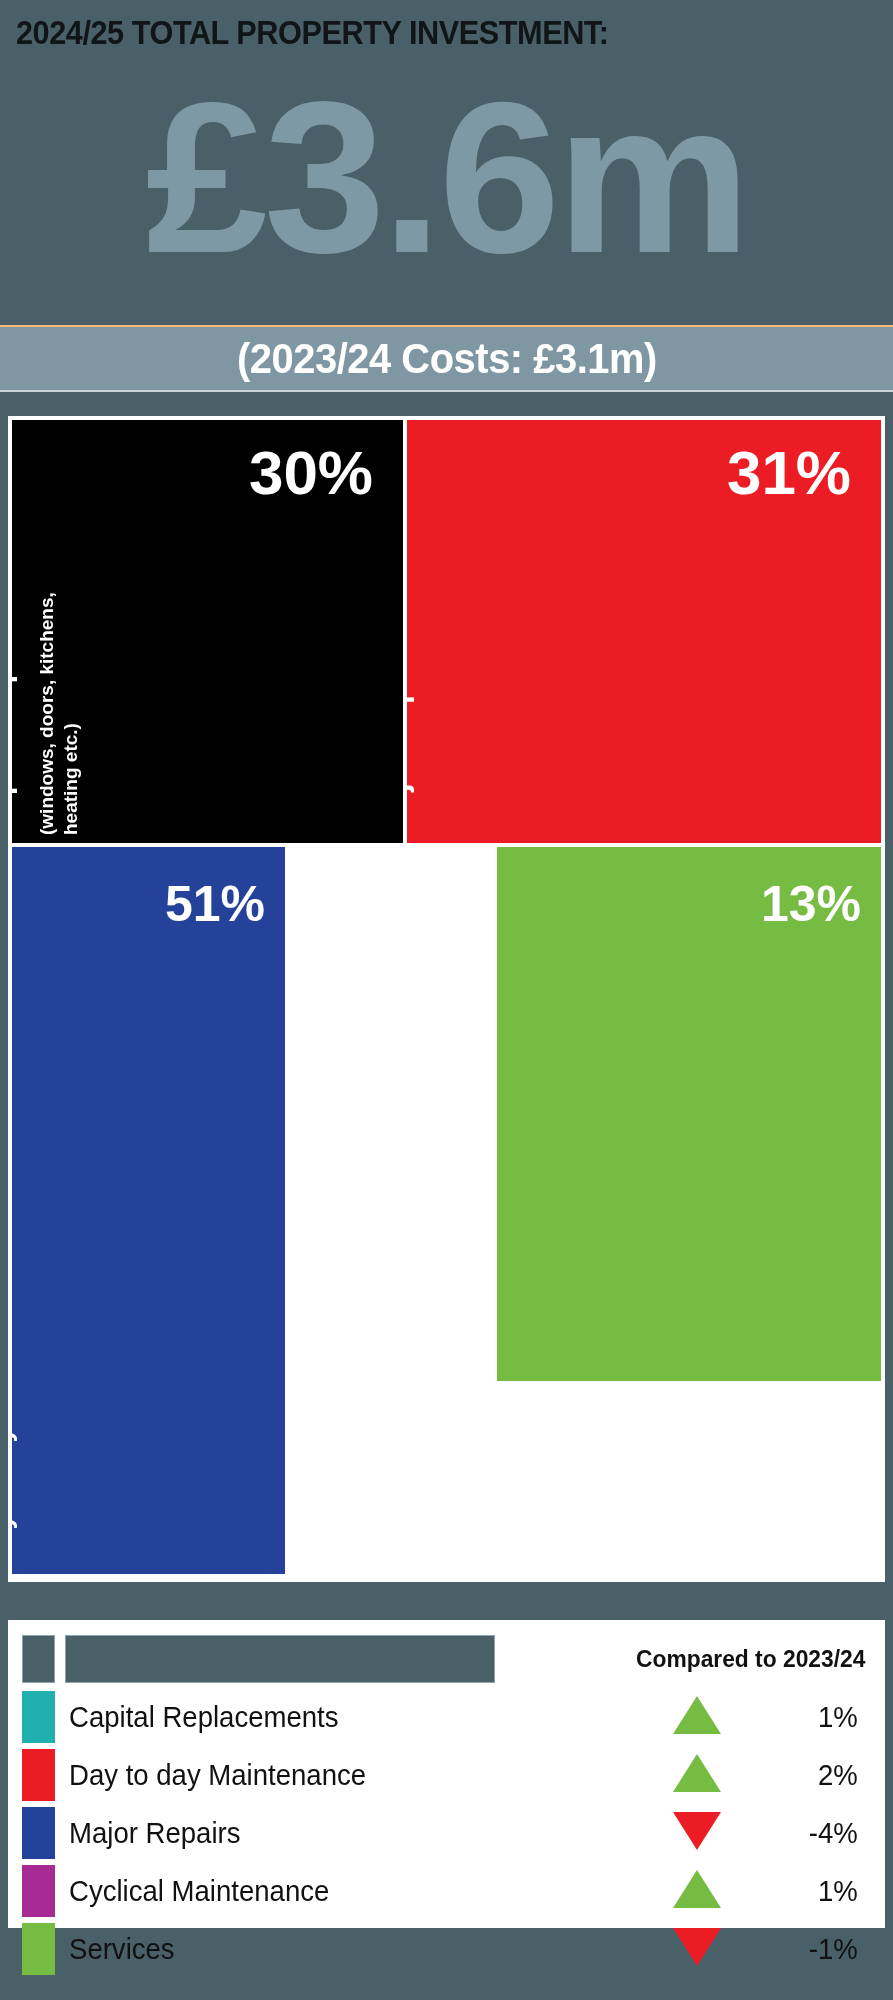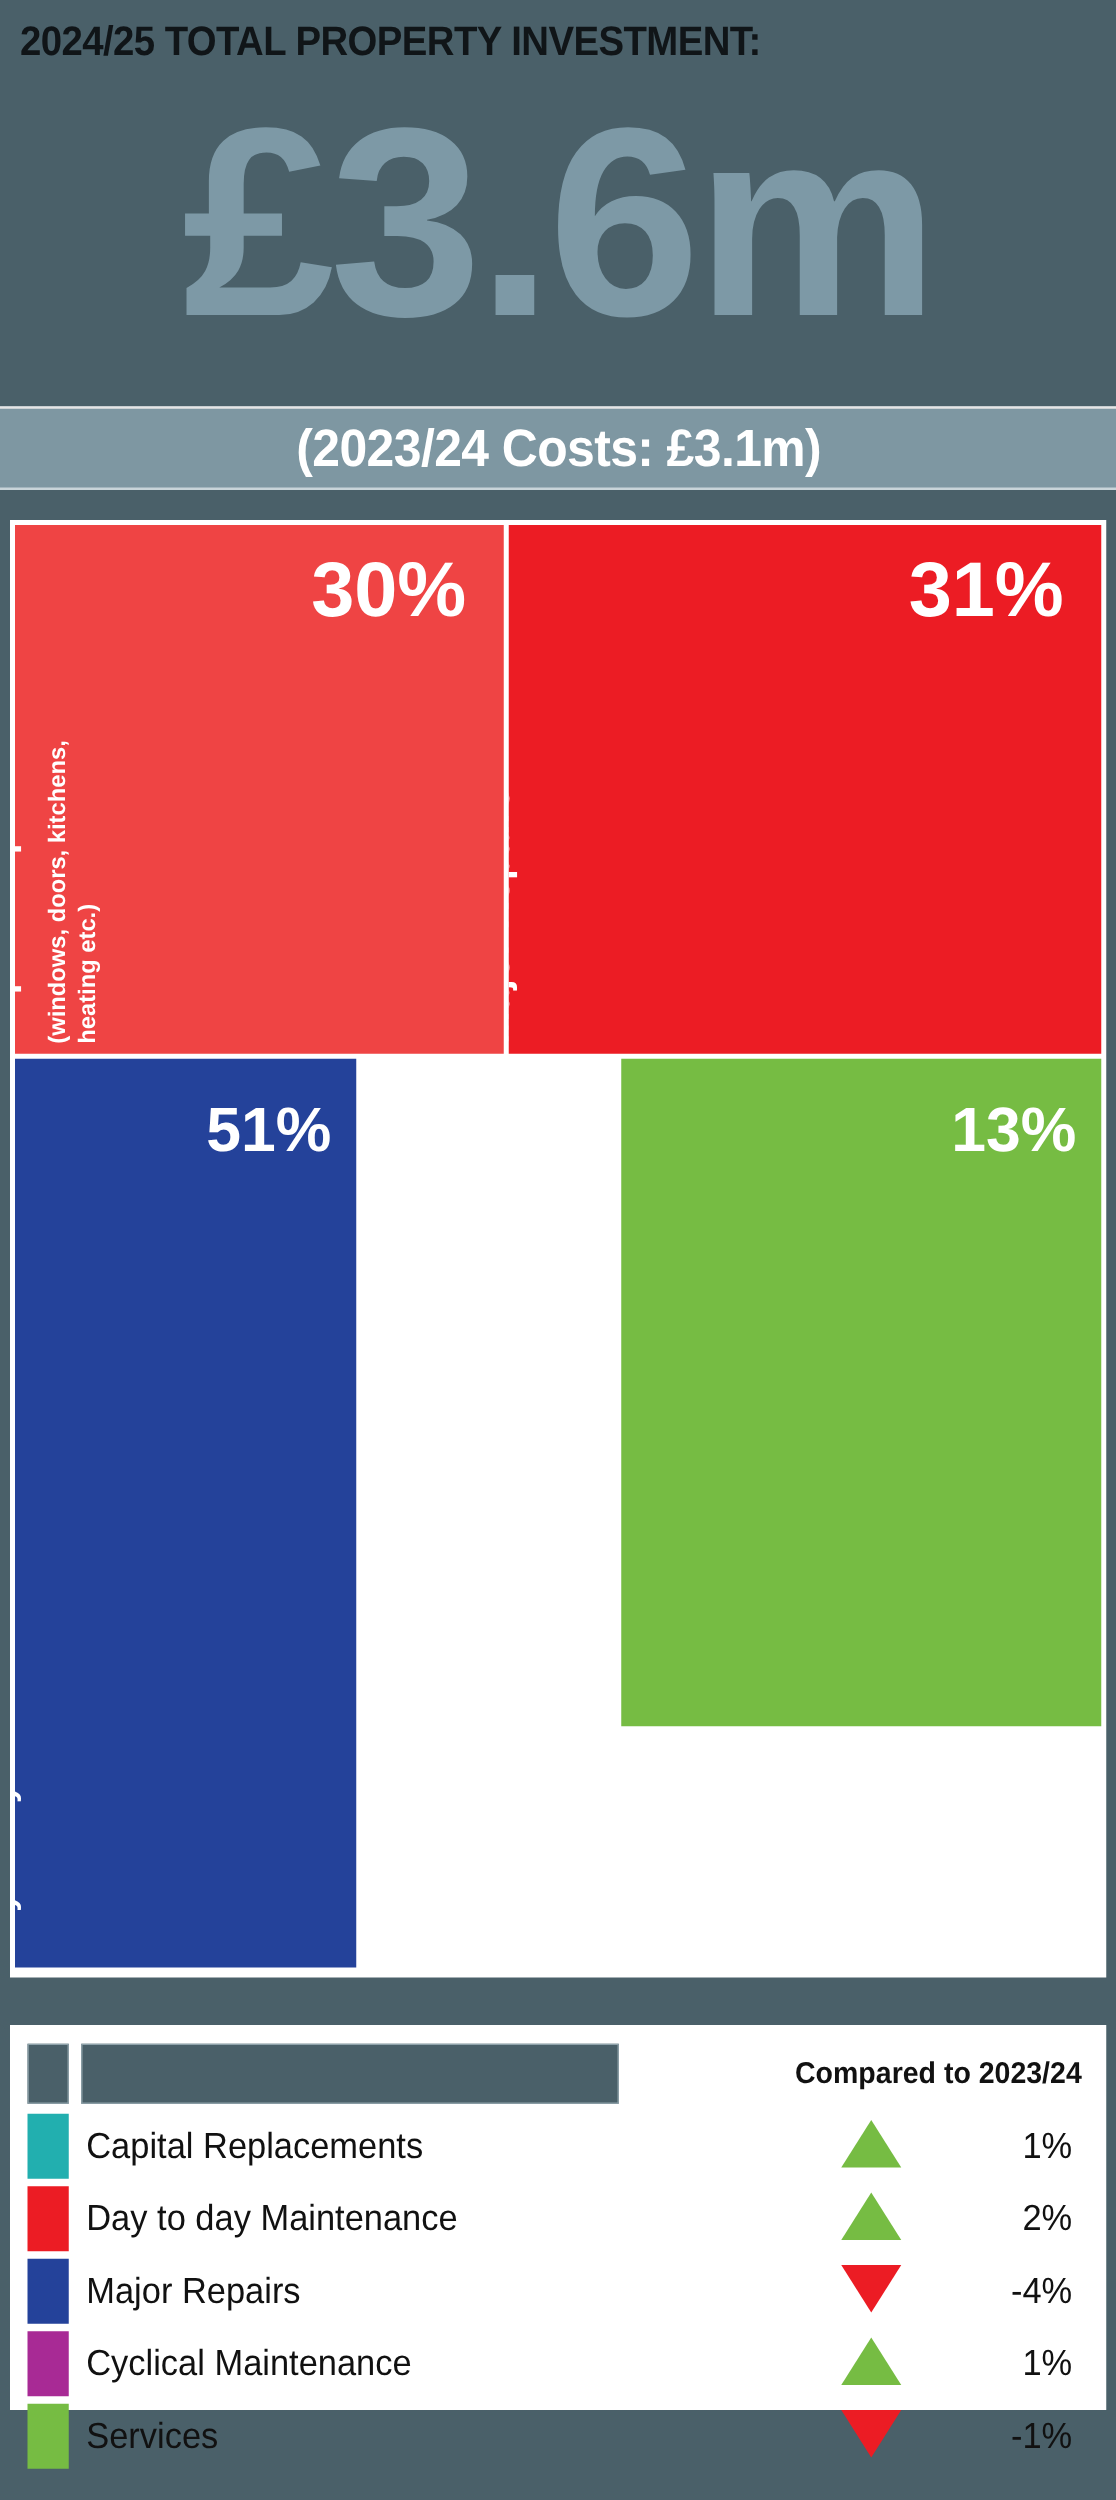--- a/index.html
+++ b/index.html
@@ -22,21 +22,21 @@
   .bigfigure{
     position:absolute;left:0;top:70px;width:893px;
     text-align:center;
     font-family:"Liberation Sans Narrow","Liberation Sans",sans-serif;
     font-weight:700;font-size:215px;line-height:215px;
     color:#7d99a6;letter-spacing:-4px;
     transform:scaleX(1.02);transform-origin:center center;
   }
   .costband{
     position:absolute;left:0;top:325px;width:893px;height:67px;
-    background:#7e97a2;border-top:2px solid #e5e5e5;border-bottom:2px solid #c8d4d9;
+    background:#7e97a2;border-top:2px solid #fdba74;border-bottom:2px solid #c8d4d9;
     box-sizing:border-box;
     display:flex;align-items:center;justify-content:center;
   }
   .costband span{
     font-family:"Liberation Sans Narrow","Liberation Sans",sans-serif;
     font-weight:700;font-size:42px;color:#ffffff;letter-spacing:-0.5px;
     transform:scaleX(0.95);
   }
 
   
@@ -106,21 +106,21 @@
   <div class="title">2024/25 TOTAL PROPERTY INVESTMENT:</div>
 
   <div class="bigfigure">£3.6m</div>
 
   <div class="costband">
     <span>(2023/24 Costs: £3.1m)</span>
   </div>
 
   <div id="treemap">
 
-    <div class="tile" style="left:4px;top:4px;width:391px;height:423px;background:#ef4444;">
+    <div class="tile" style="left:4px;top:4px;width:391px;height:423px;background:#000000;">
       <div class="pct">30%</div>
       <div class="vlabelwrap">
         <div class="vlabel l-main" style="left:6px;bottom:8px;">Capital Replacements</div>
         <div class="vlabel l-sub" style="left:46px;bottom:8px;">(windows, doors, kitchens,</div>
         <div class="vlabel l-sub" style="left:70px;bottom:8px;">heating etc.)</div>
       </div>
     </div>
 
     <div class="tile" style="left:399px;top:4px;width:474px;height:423px;background:#ec1c24;">
       <div class="pct">31%</div>

